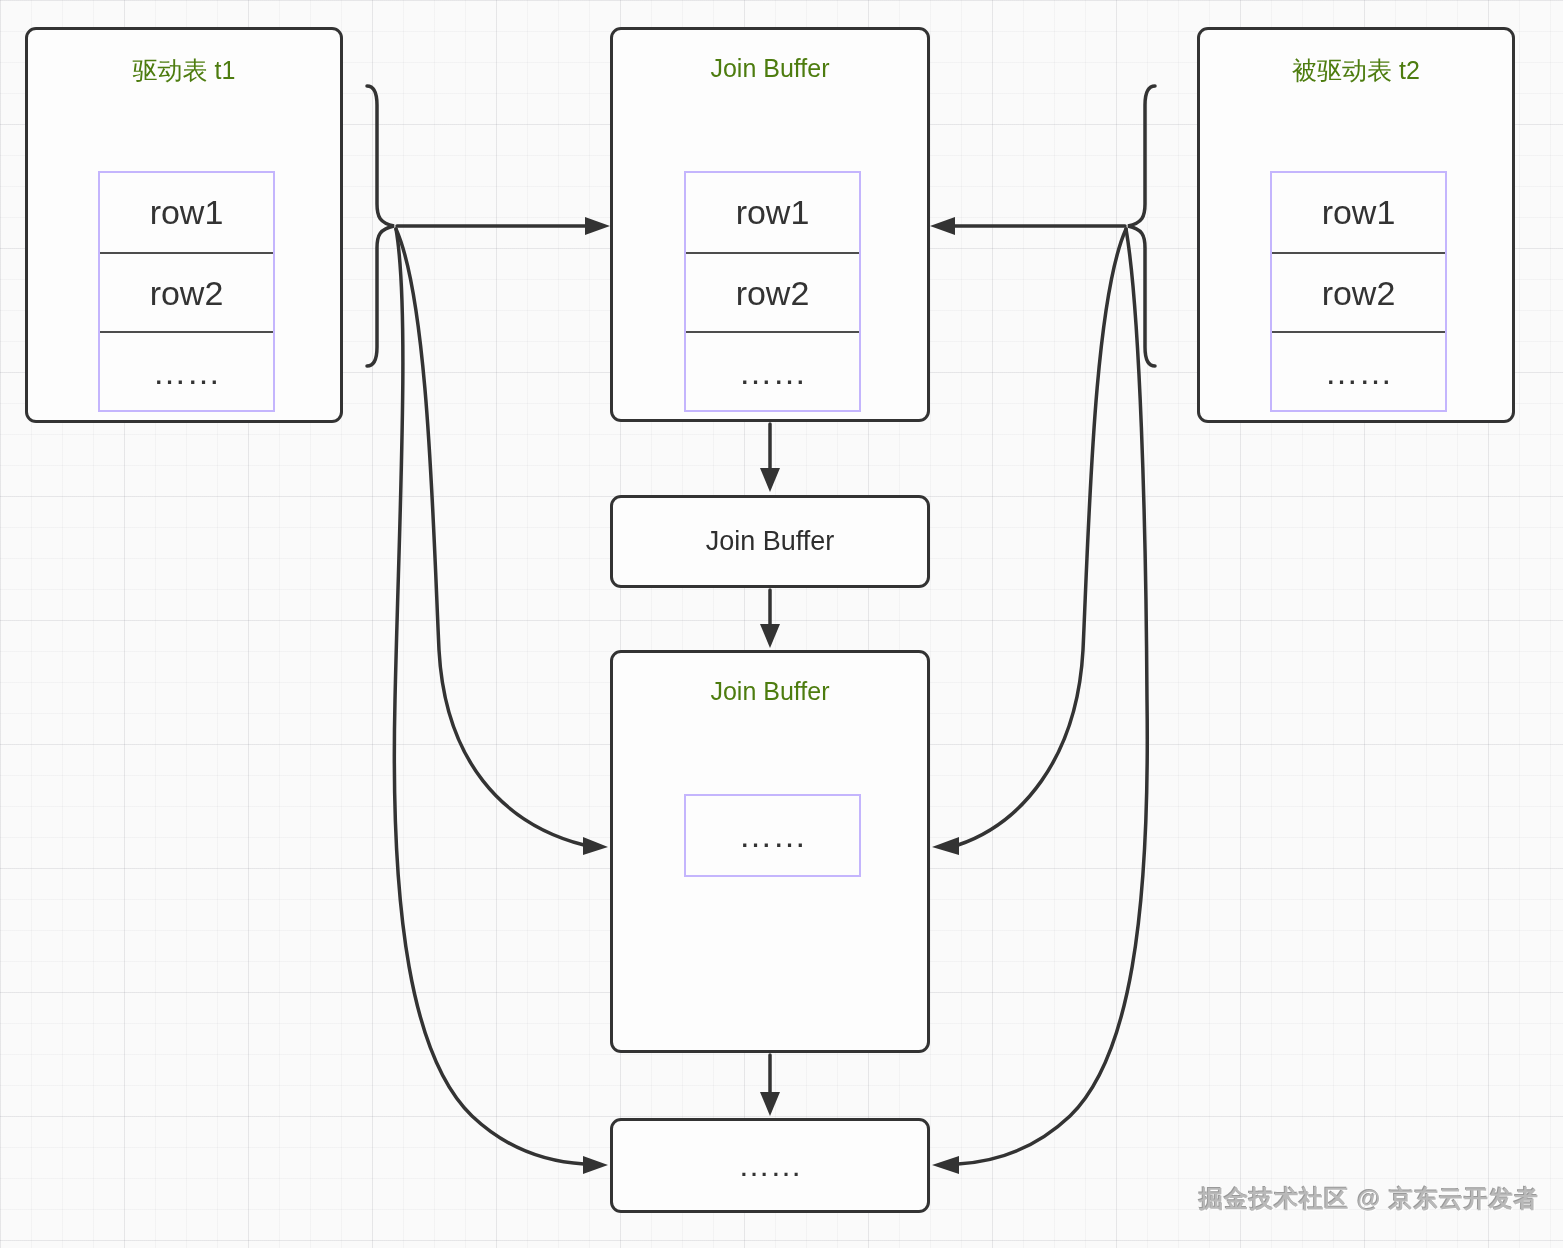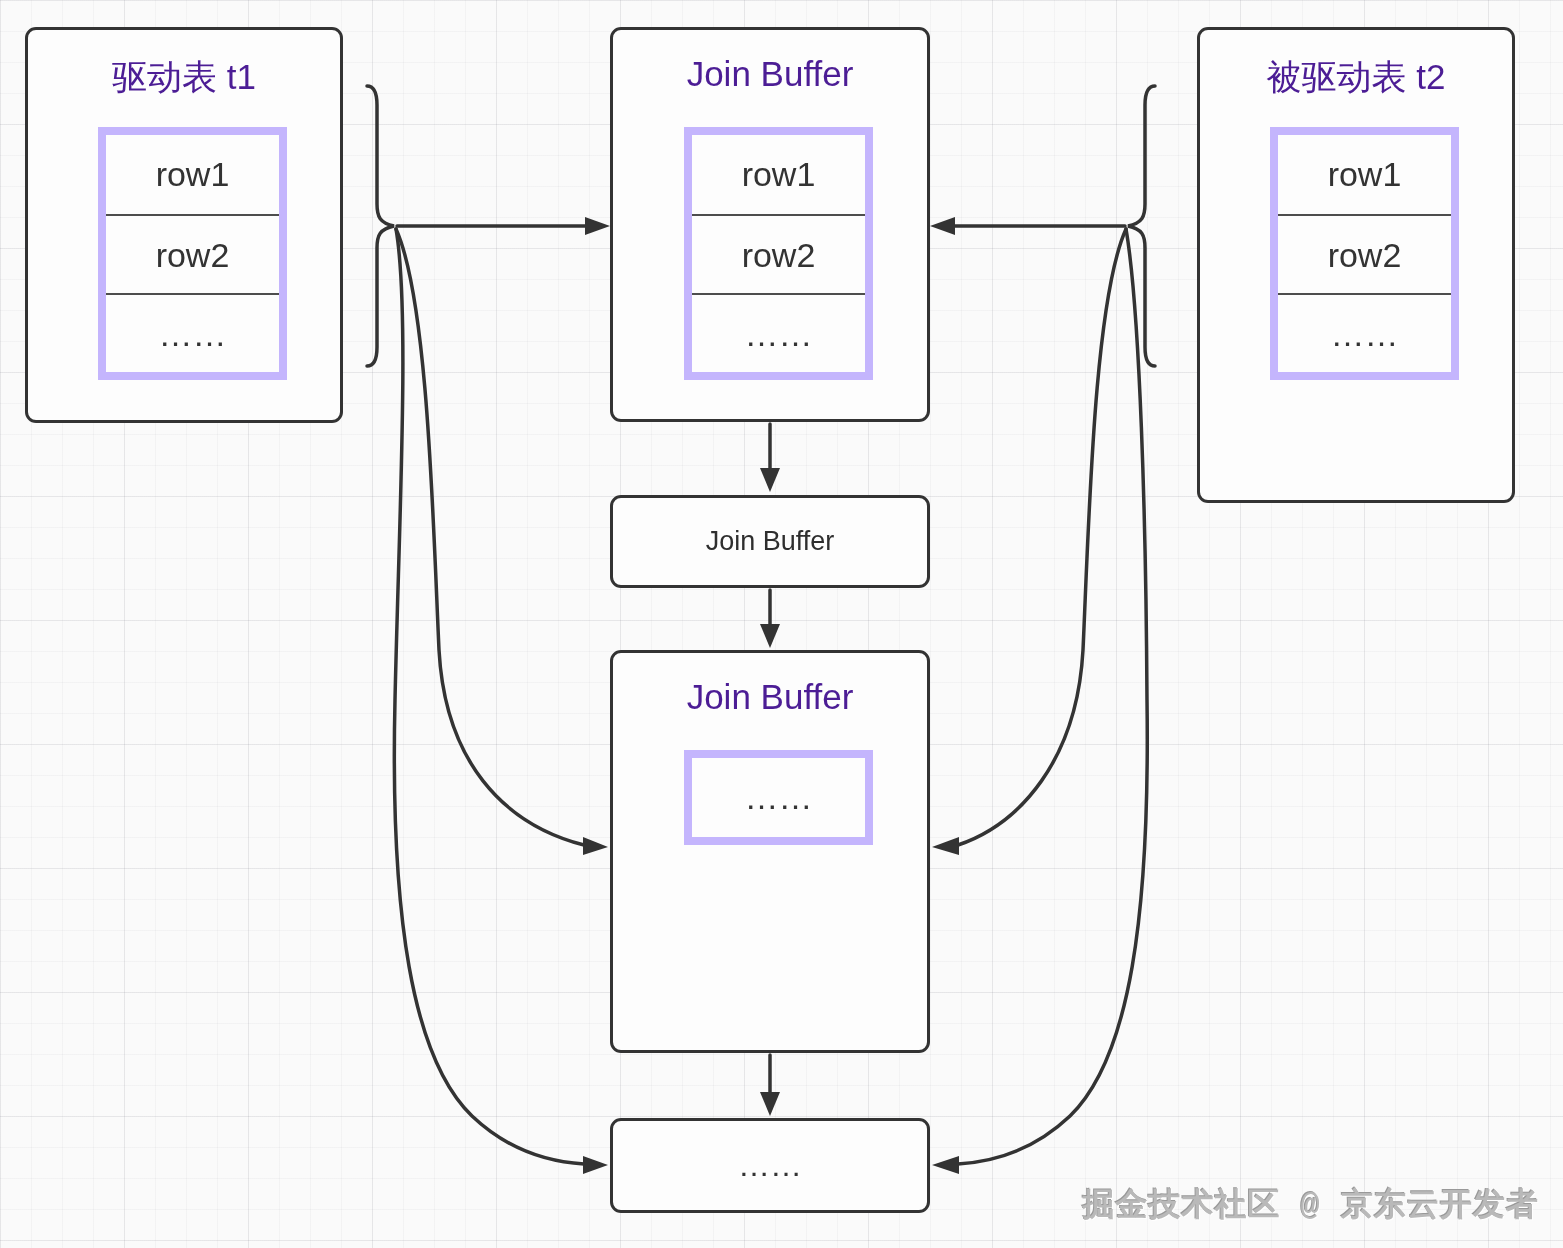--- a/index.html
+++ b/index.html
@@ -19,28 +19,29 @@
     position:absolute;
     background:#fdfdfd;
     border:3.5px solid #333333;
     border-radius:11px;
     box-sizing:border-box;
   }
   .box-title{
     position:absolute;
     top:24px;left:0;right:0;
     text-align:center;
-    font-size:35px;
-    color:#4c1d95;
+    font-size:25px;
+    color:#4d7c0f;
   }
   .inner-table{
     position:absolute;
     width:173px;
-    border:8px solid #c4b5fd;
+    border:2px solid #c4b5fd;
     box-sizing:content-box;
+    margin-top:44px;
   }
   .inner-row{
     height:79px;
     line-height:79px;
     text-align:center;
     font-size:34px;
     color:#333333;
     border-top:2px solid #4d4d4d;
     box-sizing:border-box;
     overflow:hidden;
@@ -67,27 +68,26 @@
     stroke-linecap:round;
   }
   .connector-layer polygon{
     fill:#333333;
     stroke:none;
   }
   .watermark{
     position:absolute;
     top:1183px;
     right:24px;
-    font-size:32px;
+    font-size:24px;
     font-weight:700;
     letter-spacing:1px;
     color:#b9b9b9;
     text-shadow:-1px -1px 0 #999999, 1px 1px 1px #ffffff;
     white-space:nowrap;
-    font-family:Liberation Mono, monospace;
   }
 </style>
 </head>
 <body>
 
 <div class="canvas">
 
   <svg class="connector-layer" width="1563" height="1248" viewBox="0 0 1563 1248">
 
     <path d="M367 86 C374 86 377 93 377 105 L377 204 C377 217 380 223 394 226 C380 229 377 235 377 248 L377 347 C377 359 374 366 367 366"></path>
@@ -133,21 +133,21 @@
 
   <div class="box" style="left:610px;top:27px;width:320px;height:395px">
     <div class="box-title">Join Buffer</div>
     <div class="inner-table" style="left:71px;top:97px">
       <div class="inner-row">row1</div>
       <div class="inner-row">row2</div>
       <div class="inner-row">……</div>
     </div>
   </div>
 
-  <div class="box" style="left:1197px;top:27px;width:318px;height:476px">
+  <div class="box" style="left:1197px;top:27px;width:318px;height:396px">
     <div class="box-title">被驱动表 t2</div>
     <div class="inner-table" style="left:70px;top:97px">
       <div class="inner-row">row1</div>
       <div class="inner-row">row2</div>
       <div class="inner-row">……</div>
     </div>
   </div>
 
   <div class="box" style="left:610px;top:495px;width:320px;height:93px">
     <div class="center-label">Join Buffer</div>

